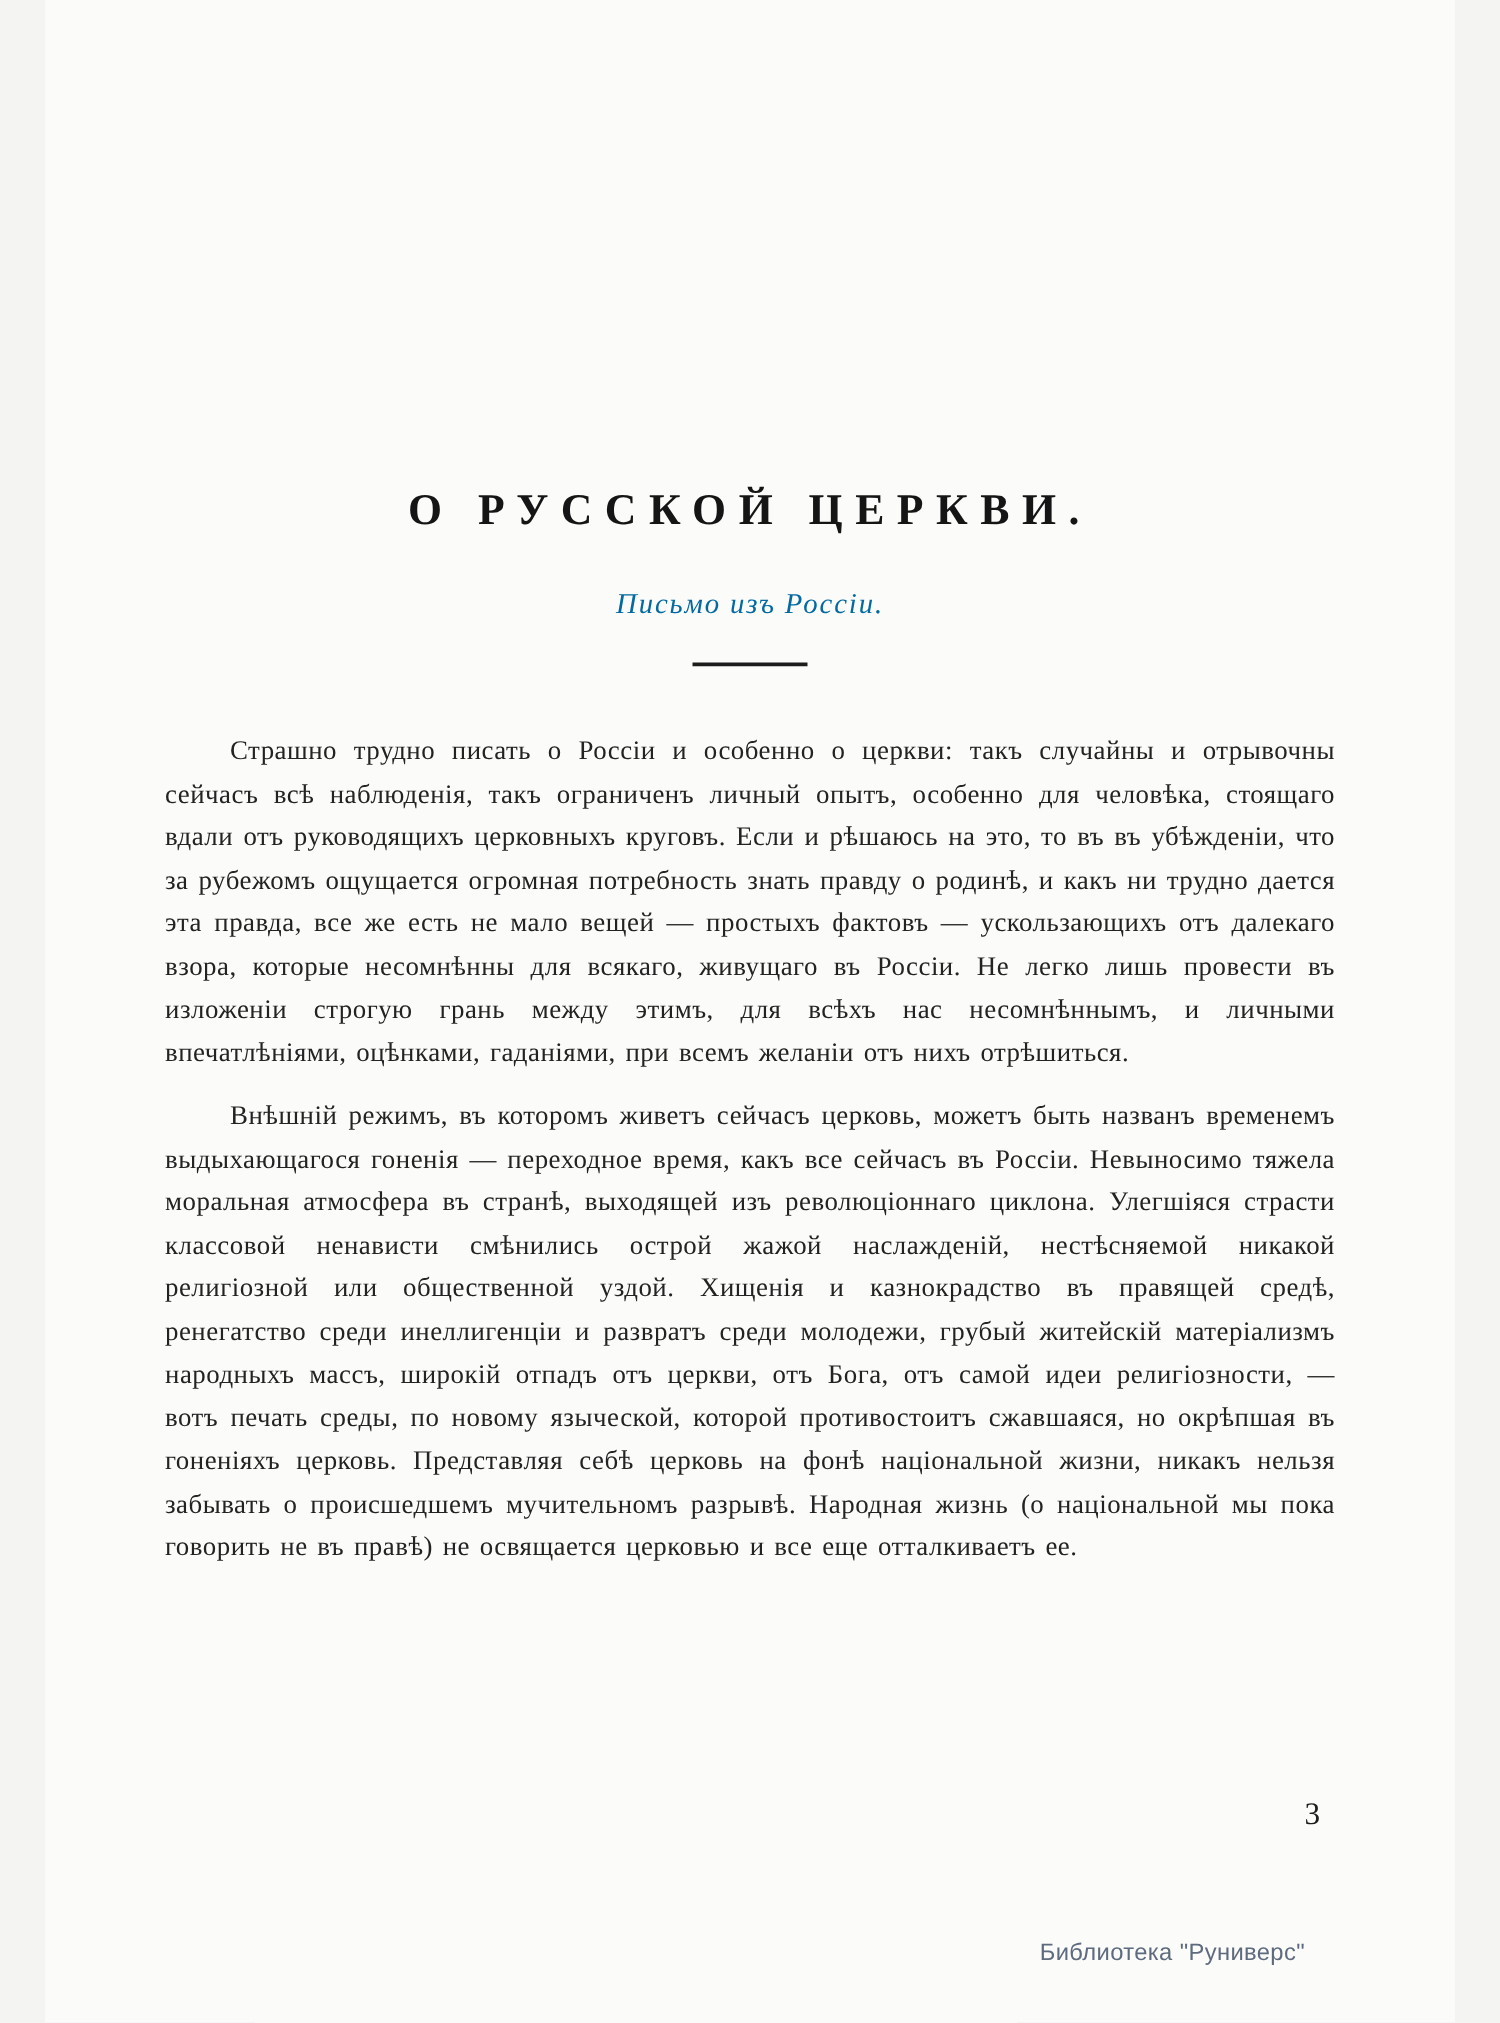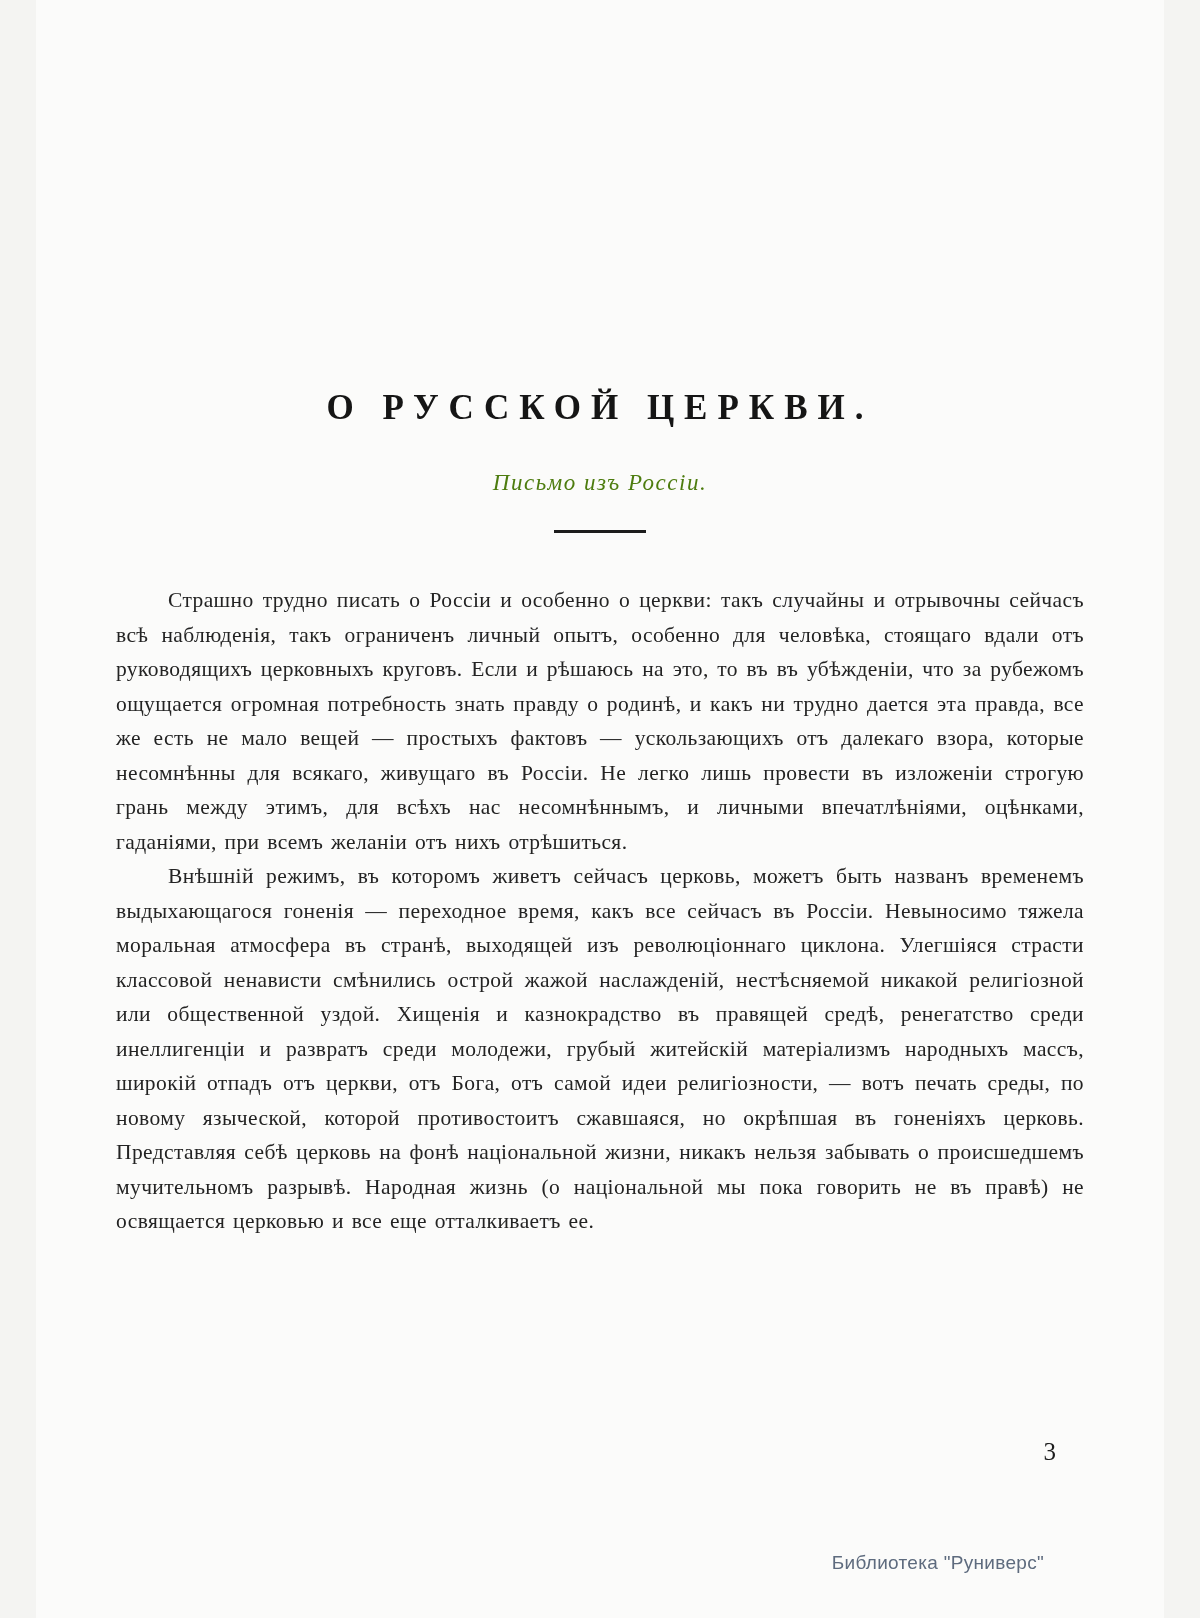--- a/index.html
+++ b/index.html
@@ -30,39 +30,39 @@
     font-weight: 600;
     letter-spacing: 10px;
     color: #151515;
   }
   .doc-subtitle {
     margin-top: 42px;
     text-align: center;
     font-style: italic;
     font-size: 23px;
     letter-spacing: 1.5px;
-    color: #4d7c0f;
+    color: #0369a1;
   }
   .divider {
     width: 92px;
     height: 3px;
     background: #1c1c1c;
     margin: 34px auto 0 auto;
   }
   .body-text {
     margin-top: 50px;
   }
   .para {
     font-size: 21.5px;
     line-height: 34.5px;
     text-align: justify;
     text-indent: 52px;
     letter-spacing: 0.4px;
     word-spacing: 2px;
-    margin: 0;
+    margin: 16px;
     color: #232323;
   }
   .page-number {
     position: absolute;
     right: 108px;
     top: 1438px;
     font-size: 25px;
     color: #1d1d1d;
   }
   .watermark {

